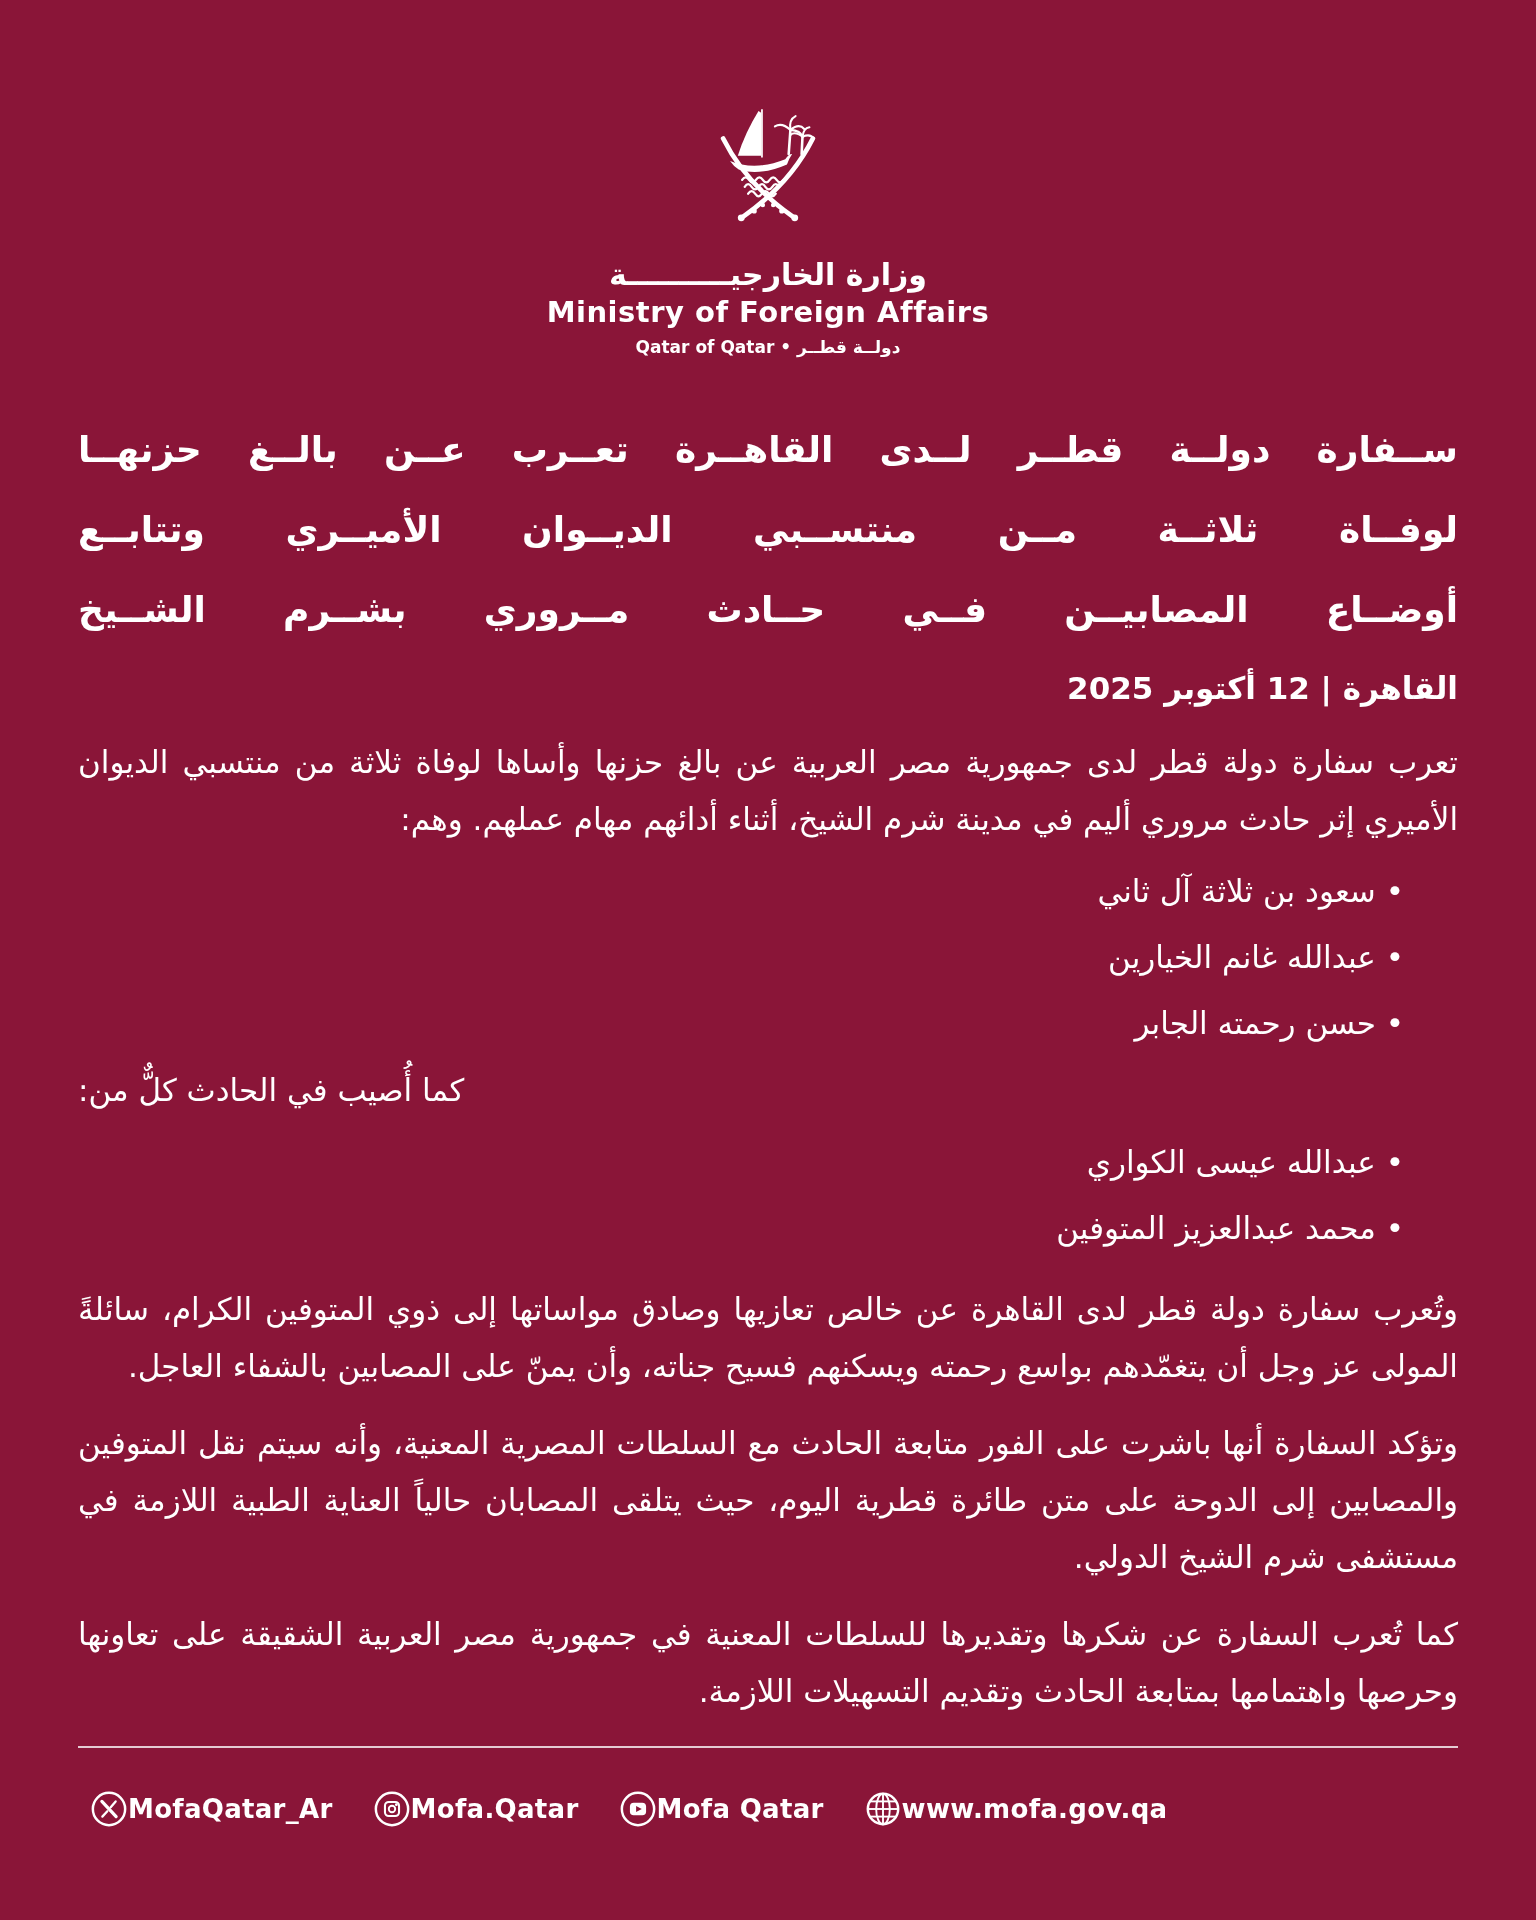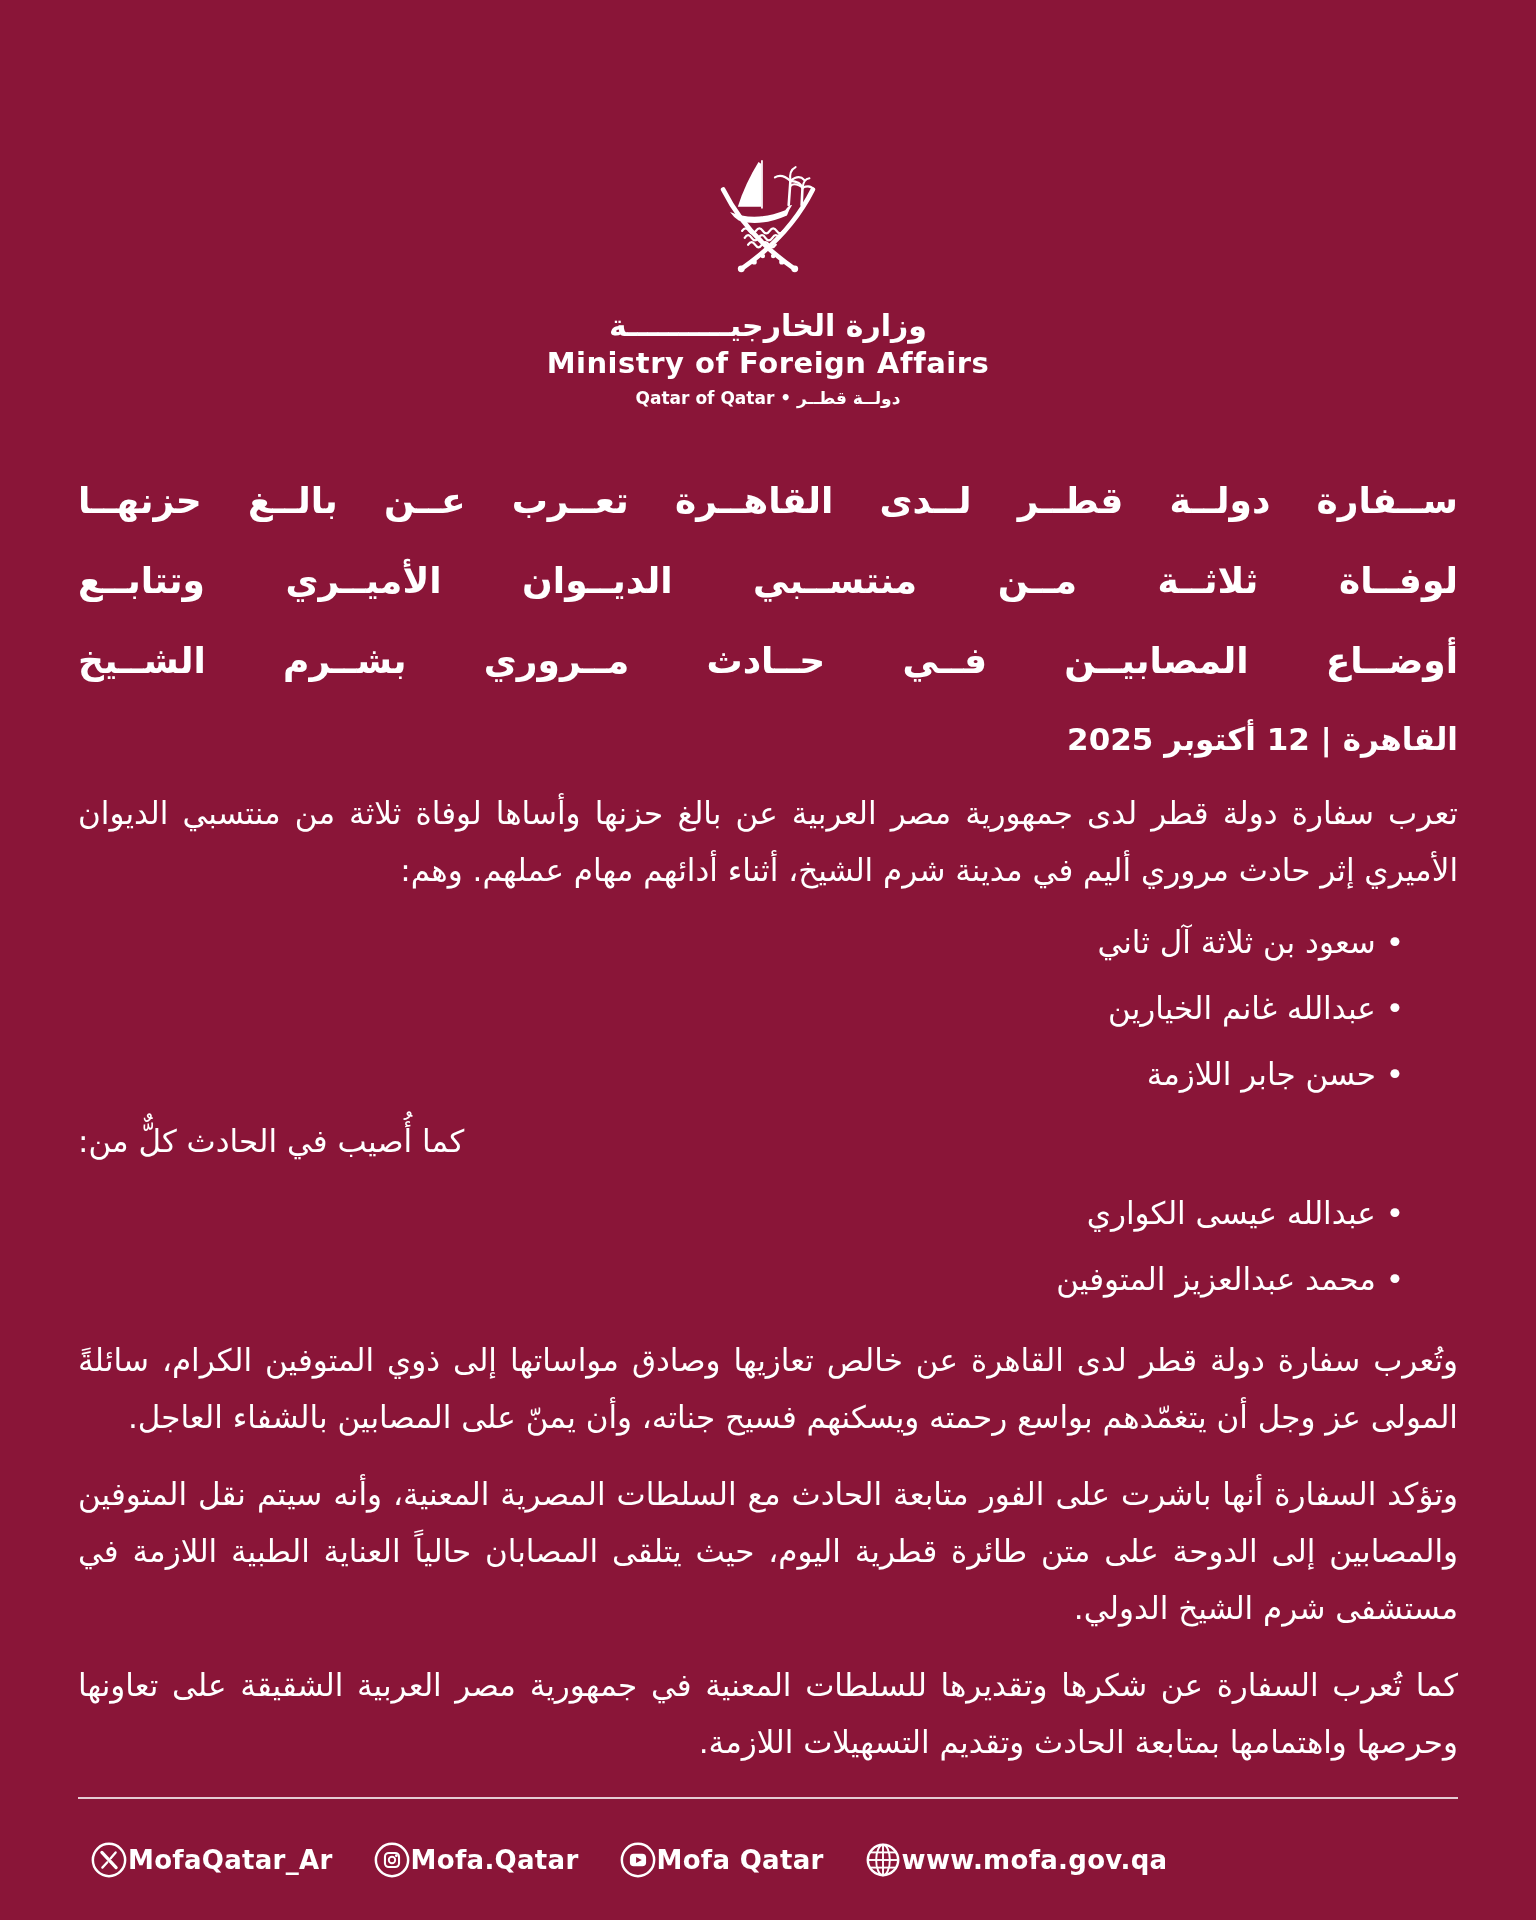--- a/index.html
+++ b/index.html
@@ -3,21 +3,21 @@
 <meta charset="utf-8">
 <style>
   * { margin:0; padding:0; box-sizing:border-box; }
   html,body { width:1536px; height:1920px; }
   body {
     background:#8A1538;
     color:#FFFFFF;
     font-family:"DejaVu Sans", sans-serif;
     overflow:hidden;
   }
-  .page { width:1536px; height:1668px; padding:16px 78px; position:relative;margin-top:35px; }
+  .page { width:1536px; height:1668px; padding:0 78px; position:relative; }
 
   
   .header { padding-top:104px; text-align:center; }
   .emblem { width:106px; height:138px; display:inline-block; }
   .ministry-ar { margin-top:10px; font-size:30px; font-weight:700; line-height:38px; direction:rtl; }
   .ministry-en { font-size:29px; font-weight:700; line-height:36px; letter-spacing:0.5px; }
   .state-line  { margin-top:4px; font-size:17px; font-weight:700; line-height:26px; direction:ltr; }
 
   
   .headline { margin-top:50px; direction:rtl; }
@@ -106,21 +106,21 @@
   </div>
 
   <div class="dateline">القاهرة | 12 أكتوبر 2025</div>
 
   <div class="body-text">
     <p class="paragraph intro">تعرب سفارة دولة قطر لدى جمهورية مصر العربية عن بالغ حزنها وأساها لوفاة ثلاثة من منتسبي الديوان الأميري إثر حادث مروري أليم في مدينة شرم الشيخ، أثناء أدائهم مهام عملهم. وهم:</p>
 
     <ul class="names">
       <li>سعود بن ثلاثة آل ثاني</li>
       <li>عبدالله غانم الخيارين</li>
-      <li>حسن جابر اللازمة</li>
+      <li>حسن رحمته الجابر</li>
     </ul>
 
     <p class="injured-intro">كما أُصيب في الحادث كلٌّ من:</p>
 
     <ul class="names">
       <li>عبدالله عيسى الكواري</li>
       <li>محمد عبدالعزيز المتوفين</li>
     </ul>
 
     <p class="paragraph">وتُعرب سفارة دولة قطر لدى القاهرة عن خالص تعازيها وصادق مواساتها إلى ذوي المتوفين الكرام، سائلةً المولى عز وجل أن يتغمّدهم بواسع رحمته ويسكنهم فسيح جناته، وأن يمنّ على المصابين بالشفاء العاجل.</p>

